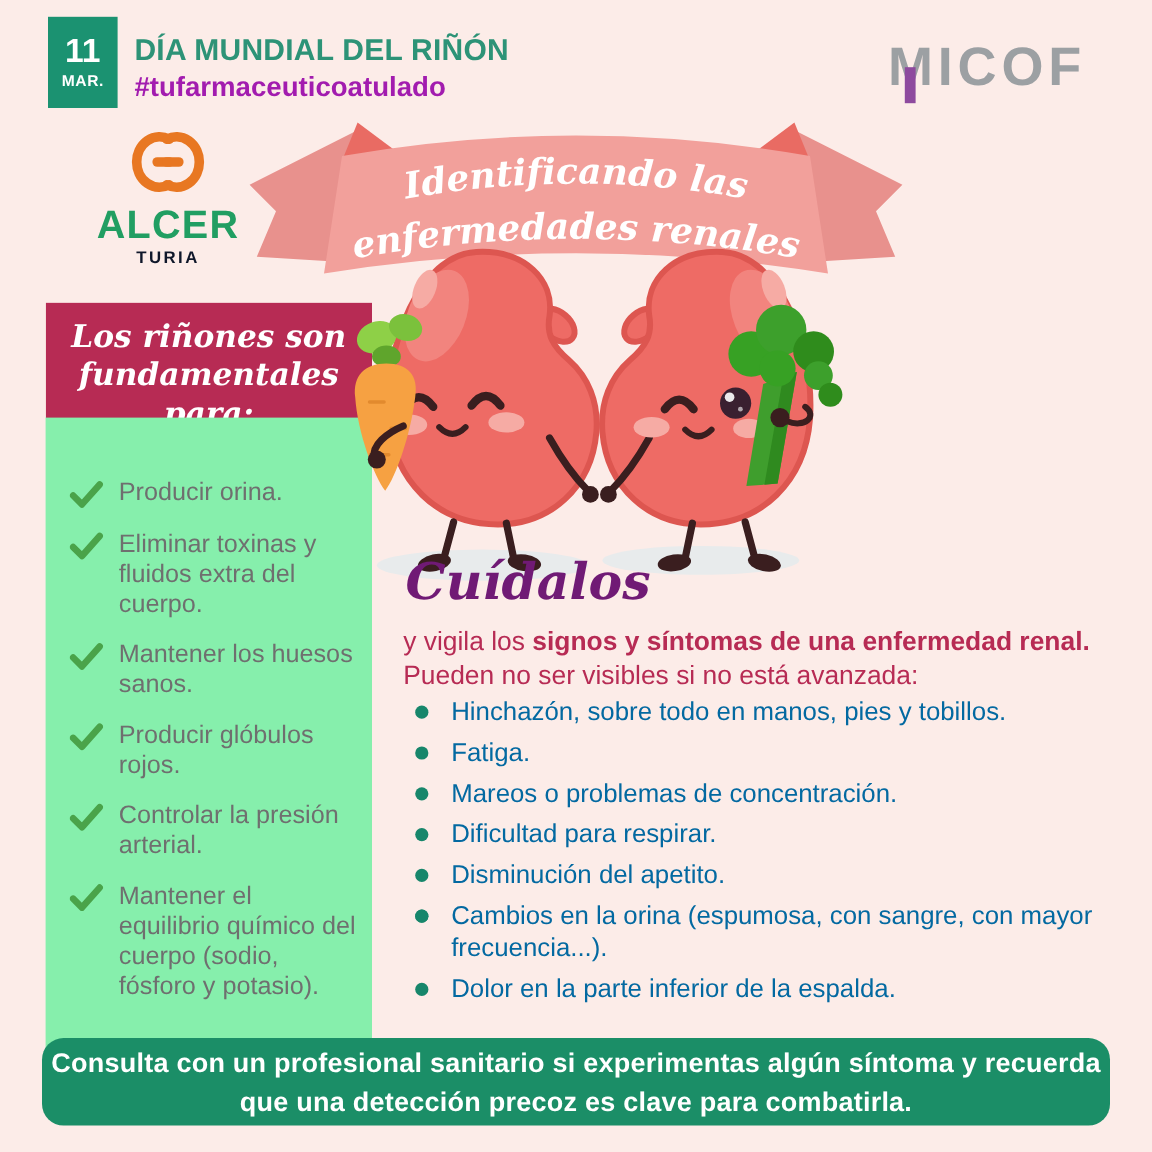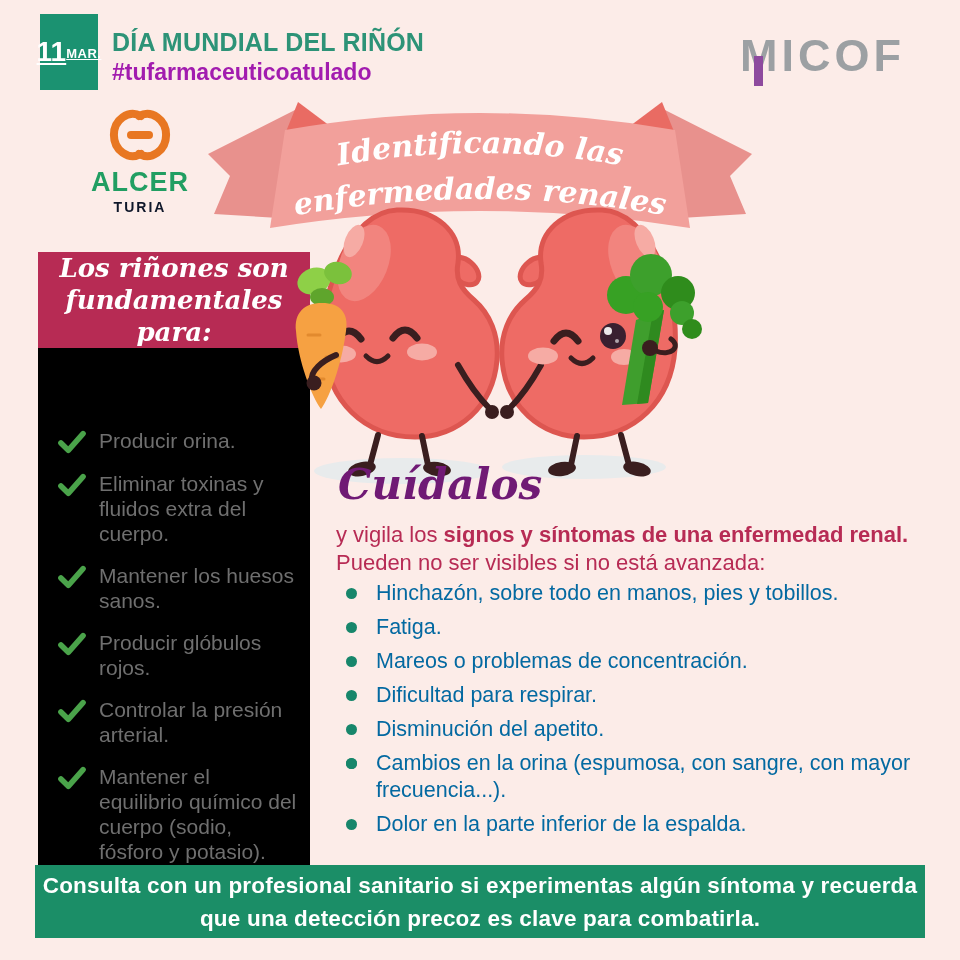--- a/index.html
+++ b/index.html
@@ -2,68 +2,68 @@
 <html lang="es"><head>
 <meta charset="utf-8">
 <style>
   html,body{margin:0;padding:0;background:#fcece8;}
   .poster{position:relative;width:960px;height:960px;background:#fcece8;overflow:hidden;
           font-family:"Liberation Sans",sans-serif;}
   .abs{position:absolute;}
 
   
   .date-badge{left:40px;top:14px;width:58px;height:76px;background:#1b9271;color:#fff;
-    display:flex;flex-direction:row;align-items:center;justify-content:center;text-decoration:underline;}
+    display:flex;flex-direction:column;align-items:center;justify-content:center;}
   .date-day{font-size:28px;font-weight:700;line-height:1;}
   .date-month{font-size:13px;font-weight:700;margin-top:3px;letter-spacing:.5px;}
   .head-title{left:112px;top:28px;font-size:25px;font-weight:700;color:#2d9377;letter-spacing:.2px;text-align:right;}
   .head-hash{left:112px;top:59px;font-size:23px;font-weight:700;color:#a21caf;}
   .micof{left:740px;top:33px;font-size:45px;font-weight:800;letter-spacing:4px;color:#9ca0a3;line-height:1;}
   .m-wrap{position:relative;display:inline-block;}
   .m-stem{position:absolute;left:14px;top:23px;width:9px;height:30px;background:#8e4a9e;}
 
   
   .alcer{left:56px;top:106px;width:168px;text-align:center;}
-  .alcer-name{font-size:27px;font-weight:800;color:#219e62;letter-spacing:1px;line-height:1;margin-top:1px;}
+  .alcer-name{font-size:33px;font-weight:800;color:#219e62;letter-spacing:1px;line-height:1;margin-top:1px;}
   .alcer-sub{font-size:14px;font-weight:800;color:#0f172a;letter-spacing:2px;margin-top:3px;}
 
   
   .ribbon-svg{left:200px;top:92px;width:560px;height:150px;}
   .ribbon-text{font-family:"DejaVu Serif",serif;font-style:italic;font-weight:700;fill:#ffffff;font-size:30px;}
 
   
   .banner{left:38px;top:252px;width:272px;height:122px;background:#b72b54;
     clip-path:polygon(0 0,100% 0,100% 79%,50% 100%,0 79%);
     color:#fff;text-align:center;font-family:"DejaVu Serif",serif;font-style:italic;font-weight:700;
-    font-size:26px;line-height:32px;box-sizing:border-box;}
-
-  
-  .panel{left:38px;top:348px;width:272px;height:568px;background:#000000;box-sizing:border-box;
-    padding:80px 12px 0 20px;overflow:hidden;}
+    font-size:26px;line-height:32px;padding-top:13px;box-sizing:border-box;}
+
+  
+  .panel{left:38px;top:348px;width:272px;height:568px;background:#86efac;box-sizing:border-box;
+    padding:50px 12px 0 20px;overflow:hidden;}
   ul.checks{list-style:none;margin:0;padding:0;}
   .checks li{display:flex;gap:13px;margin-bottom:17px;color:#6f6f6f;font-size:21px;line-height:25px;font-weight:500;}
   .check-icon{width:28px;height:24px;flex:0 0 28px;margin-top:2px;}
 
   
   .scene{left:252px;top:195px;width:470px;height:300px;pointer-events:none;}
 
   
   .care-heading{left:338px;top:460px;font-family:"DejaVu Serif",serif;font-style:italic;font-weight:700;
     font-size:42px;color:#701a75;}
   .care-intro{left:336px;top:521px;width:585px;font-size:22px;line-height:28px;color:#b72b54;font-weight:500;}
   .care-intro b{font-weight:800;}
   ul.symptoms{left:336px;top:580px;width:588px;list-style:none;margin:0;padding:0;}
   .symptoms li{position:relative;padding-left:40px;margin-bottom:7px;font-size:21.5px;line-height:27px;
     color:#0369a1;font-weight:500;}
   .dot{position:absolute;left:10px;top:8px;width:11px;height:11px;border-radius:50%;background:#17866b;}
 
   
   .footer{left:35px;top:865px;width:890px;height:73px;background:#1b8e67;color:#fff;
     display:flex;flex-direction:column;justify-content:center;text-align:center;
-    font-weight:700;font-size:22.5px;line-height:33px;letter-spacing:.2px;}
+    font-weight:700;font-size:22.5px;line-height:33px;letter-spacing:.2px;border-radius:18px;}
 </style>
 </head>
 <body>
 
 <div class="poster">
 
   <div class="abs date-badge">
     <div class="date-day">11</div>
     <div class="date-month">MAR.</div>
   </div>

